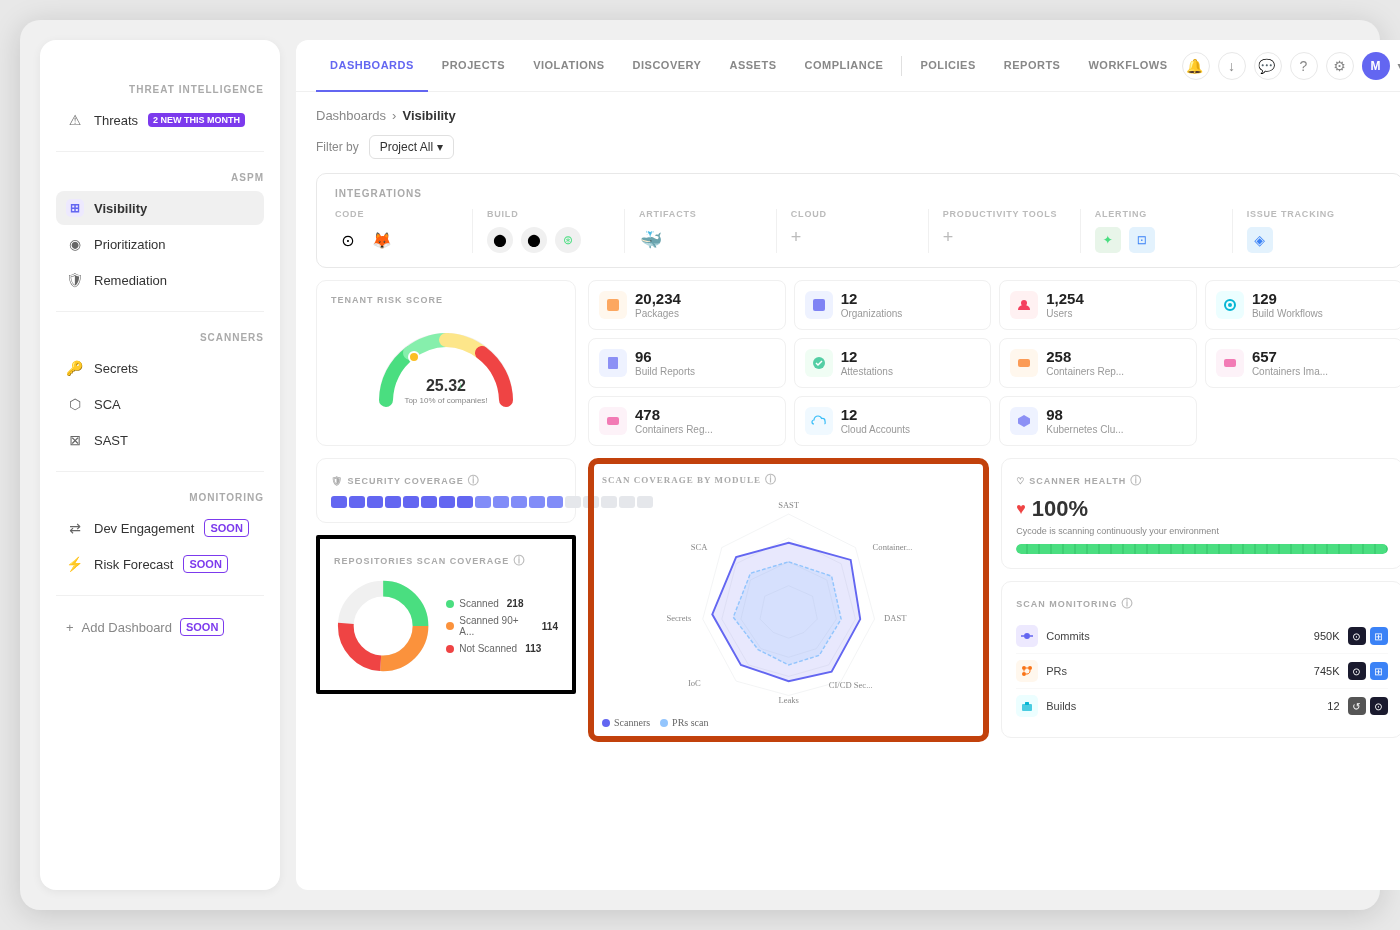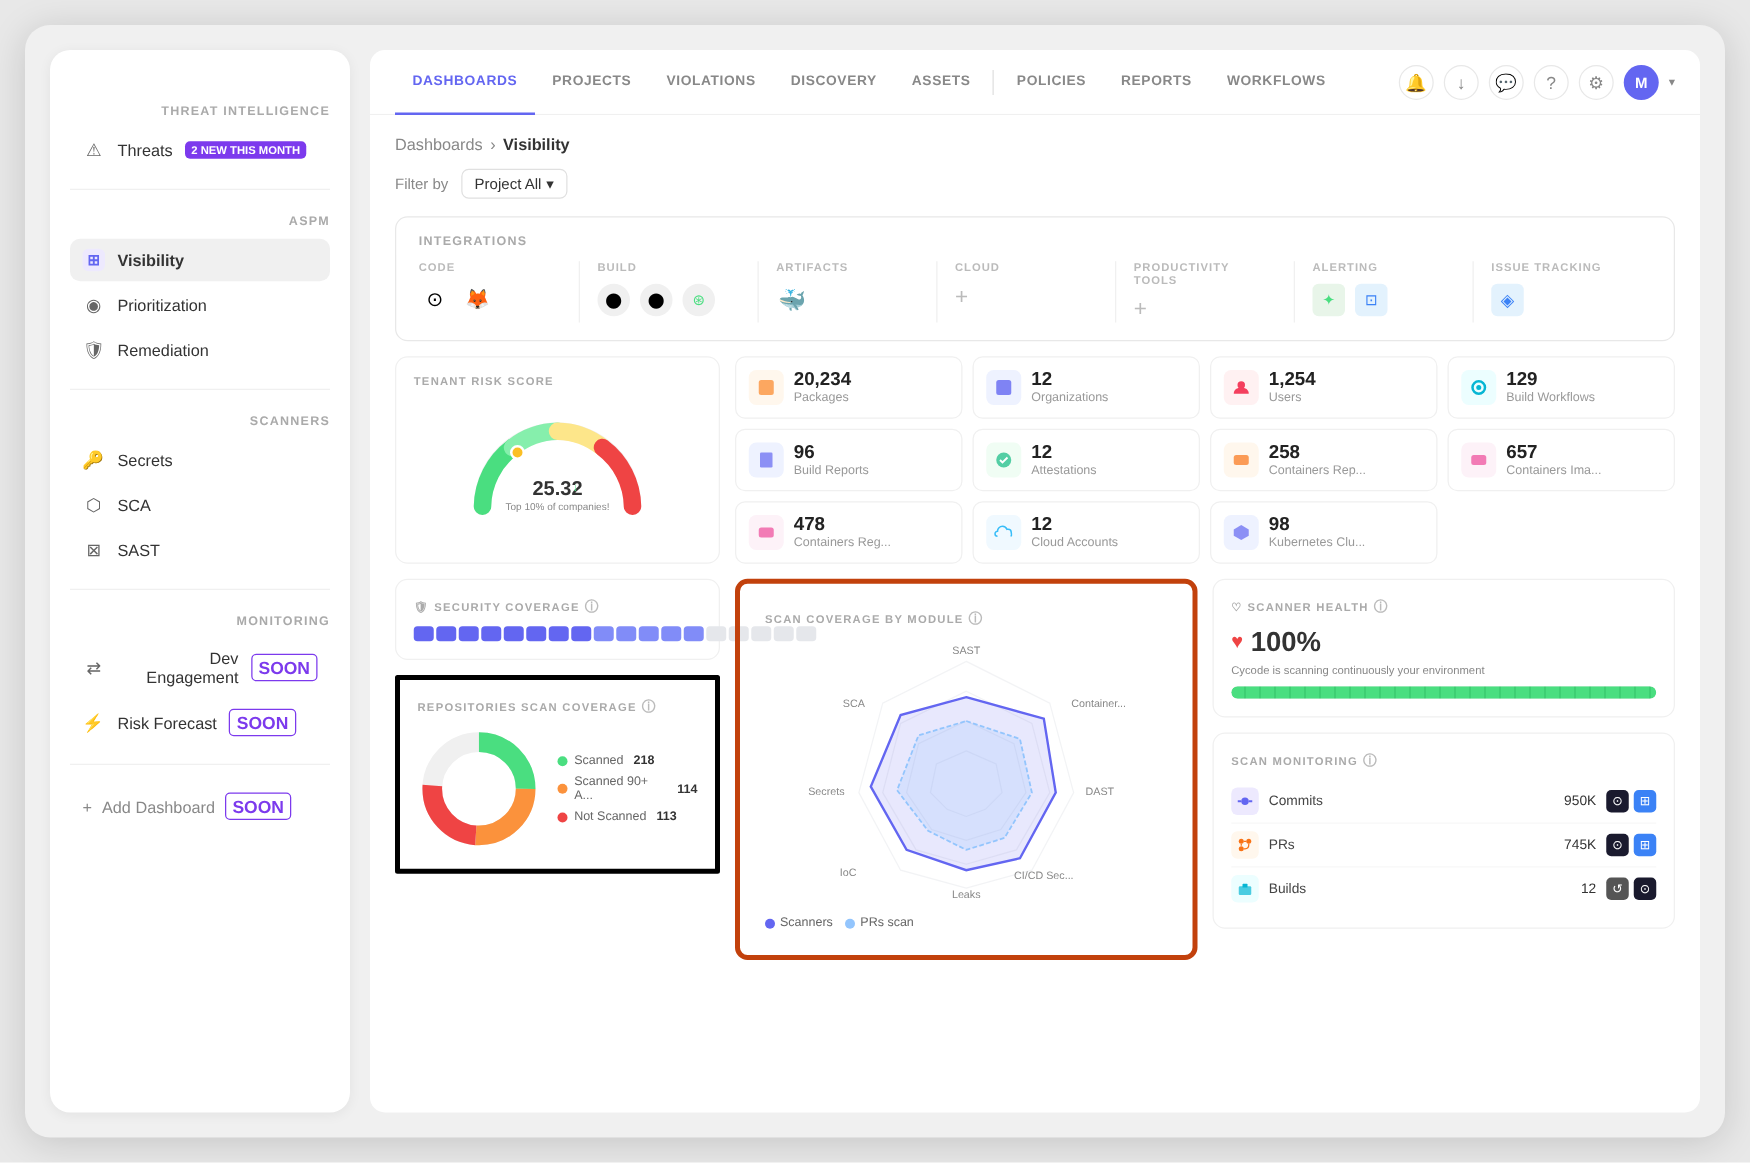--- a/index.html
+++ b/index.html
@@ -70,21 +70,21 @@
       font-size: 9px;
       font-weight: 700;
       padding: 2px 5px;
       border-radius: 4px;
       white-space: nowrap;
     }
     .badge-soon {
       background: transparent;
       color: #7c3aed;
       border: 1px solid #7c3aed;
-      font-size: 14px;
+      font-size: 11px;
       font-weight: 700;
       padding: 2px 5px;
       border-radius: 4px;
     }
     .sidebar-divider {
       height: 1px;
       background: #f0f0f0;
       margin: 14px 0;
     }
     .add-dashboard {
@@ -349,23 +349,24 @@
     }
     .legend-dot {
       width: 8px;
       height: 8px;
       border-radius: 50%;
       flex-shrink: 0;
     }
 
     
     .radar-card {
-      border: 4px solid #c2410c;
+      border: 6px solid #c2410c;
       border-radius: 10px;
-      padding: 20px;
+      padding: 8px;
+      font-family: Liberation Serif, serif;
     }
     .radar-legend {
       display: flex;
       gap: 10px;
       margin-top: 8px;
     }
     .radar-legend-item {
       display: flex;
       align-items: center;
       gap: 4px;
@@ -522,20 +523,21 @@
 
   <div class="main">
 
     <div class="topnav">
       <div class="nav-tabs">
         <div class="nav-tab active">DASHBOARDS</div>
         <div class="nav-tab">PROJECTS</div>
         <div class="nav-tab">VIOLATIONS</div>
         <div class="nav-tab">DISCOVERY</div>
         <div class="nav-tab">ASSETS</div>
+        <div class="nav-tab">COMPLIANCE</div>
         <div class="nav-separator"></div>
         <div class="nav-tab">POLICIES</div>
         <div class="nav-tab">REPORTS</div>
         <div class="nav-tab">WORKFLOWS</div>
       </div>
       <div class="nav-icons">
         <div class="nav-icon-btn">🔔</div>
         <div class="nav-icon-btn">↓</div>
         <div class="nav-icon-btn">💬</div>
         <div class="nav-icon-btn">?</div>

